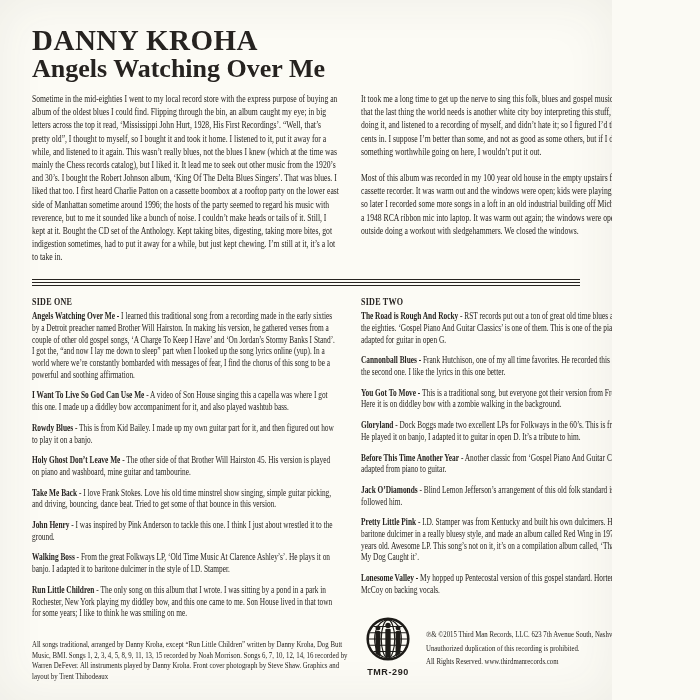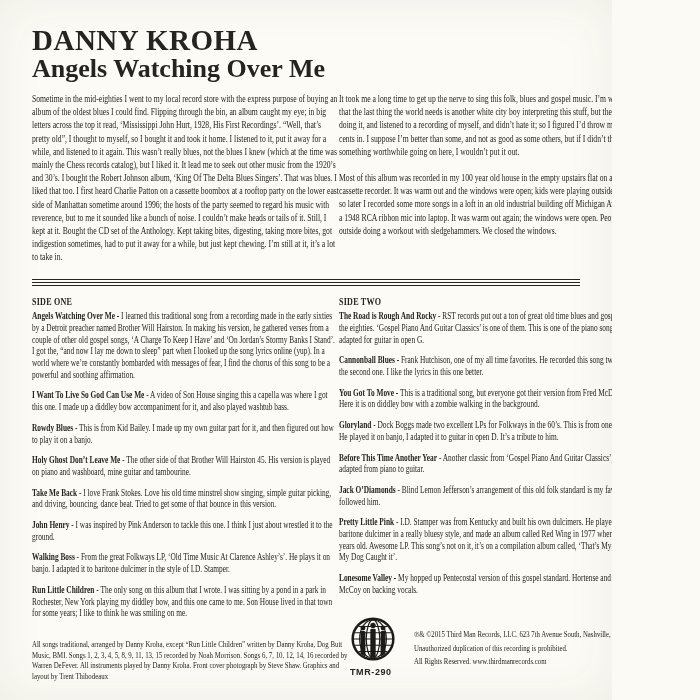--- a/index.html
+++ b/index.html
@@ -16,21 +16,21 @@
   }
   .artist {
     margin:0;
     font-size:29px; font-weight:700;
     letter-spacing:0.5px; line-height:1.0;
   }
   .album {
     margin:1px 0 10px;
     font-size:26px; font-weight:700; line-height:1.0;
   }
-  .cols { display:flex; }
+  .cols { display:flex; gap:22px; }
   .col { flex:0 0 307px; width:307px; }
   
   .squeeze { width:400px; transform:scaleX(0.7675); transform-origin:0 0; }
   .intro .para { margin:0 0 13px; font-size:10px; line-height:13.2px; }
   .divider {
     height:5.6px;
     border-top:1.6px solid #262320;
     border-bottom:1.3px solid #262320;
     background:linear-gradient(#262320,#262320) center / 100% 1.3px no-repeat;
     margin:2px 0 10px;
@@ -38,21 +38,21 @@
   .side-label { font-weight:700; font-size:10.5px; letter-spacing:0.3px; margin:0 0 3px; }
   .tracks .track { margin:0 0 9px; font-size:9.6px; line-height:11.7px; }
   .tracks .track b { font-weight:700; }
   .footer {
     position:absolute; left:32px; bottom:18px; width:636px;
     display:flex; align-items:flex-start;
   }
   .credits-wrap { flex:0 0 318px; width:318px;margin-top:24px; }
   .credits { width:372px; transform:scaleX(0.855); transform-origin:0 0;
              font-size:8px; line-height:10.4px; }
-  .logo-col { flex:0 0 52px; width:52px; margin-left:0; text-align:left; }
+  .logo-col { flex:0 0 52px; width:52px; margin-left:12px; text-align:center; }
   .catalog {
     font-family:"Liberation Sans","DejaVu Sans",sans-serif;
     font-weight:700; font-size:9px; letter-spacing:0.6px; margin-top:1px;
   }
   .rights-wrap { margin-left:12px; padding-top:12px; }
   .rights { width:292px; transform:scaleX(0.85); transform-origin:0 0; }
   .rights div { font-size:8px; line-height:13.2px; white-space:nowrap; }
 </style>
 </head>
 <body>

